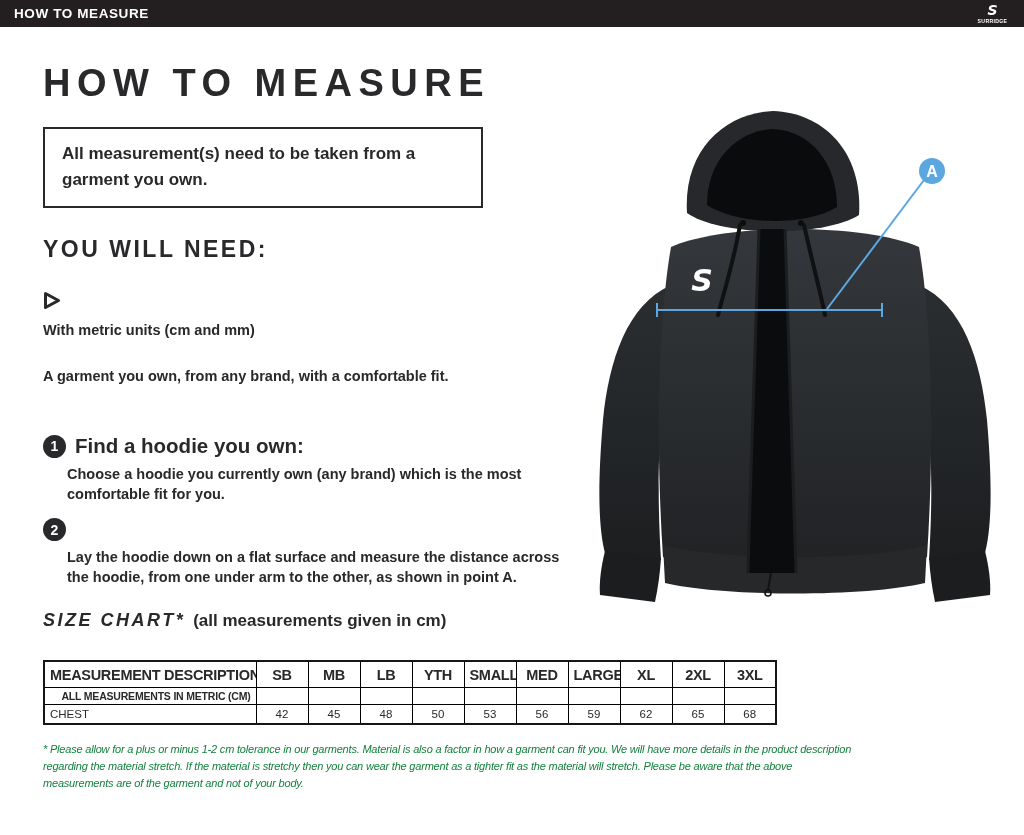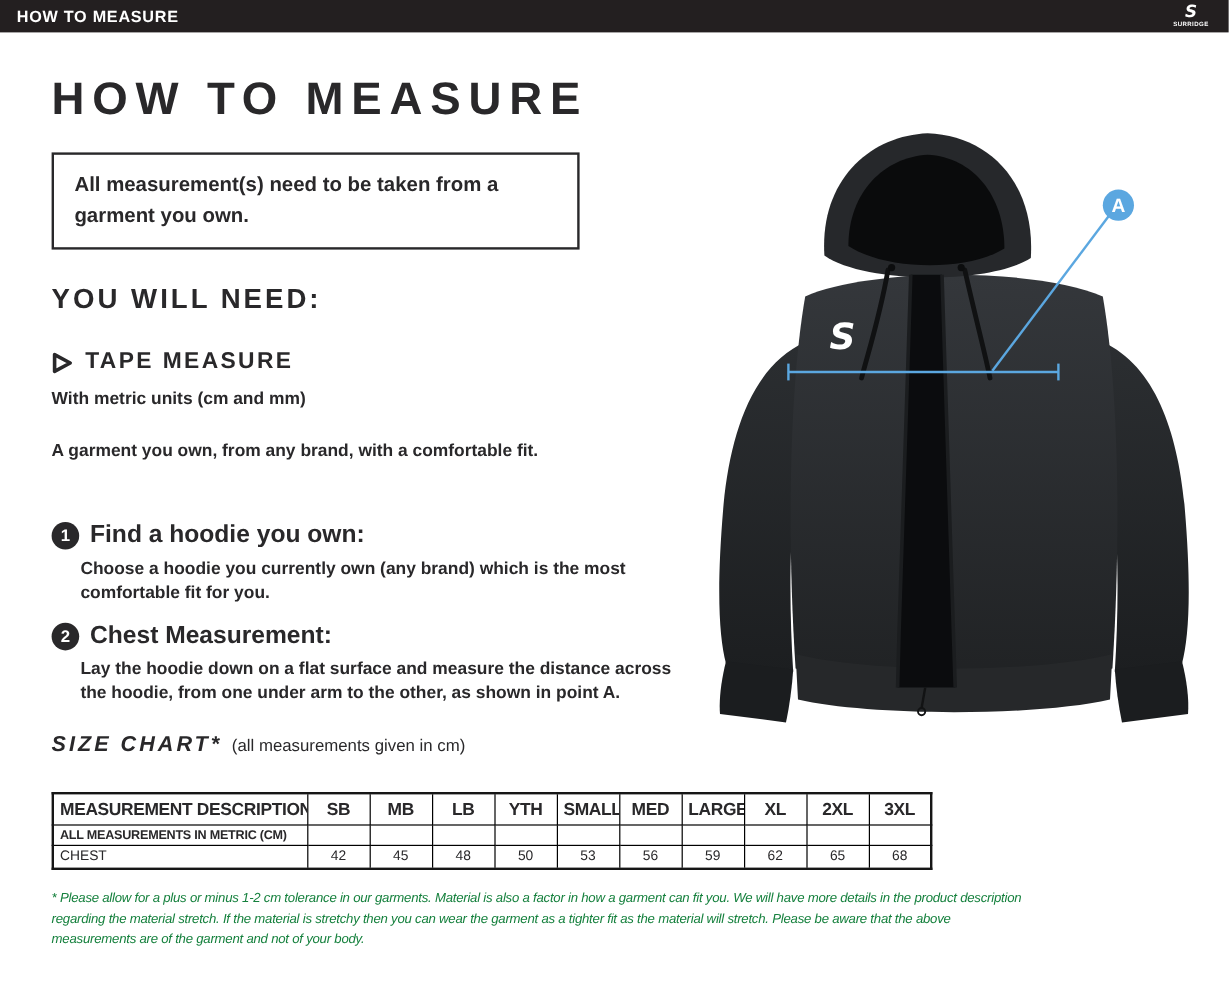--- a/index.html
+++ b/index.html
@@ -43,31 +43,31 @@
     width:23px;height:23px;border-radius:50%;background:#29282a;color:#fff;
     display:flex;align-items:center;justify-content:center;
     font-size:14px;font-weight:bold;flex:0 0 auto;
   }
   .step-title{font-size:20.5px;font-weight:bold;white-space:nowrap;}
   .step-desc{font-size:14.5px;font-weight:bold;line-height:1.38;margin-top:6px;margin-left:24px;}
   .sc-heading{
     position:absolute;left:43px;top:610px;display:flex;align-items:baseline;gap:8px;white-space:nowrap;
   }
   .sc-heading .big{font-size:18px;font-weight:bold;letter-spacing:2.5px;font-style:italic;}
-  .sc-heading .small{font-size:14px;font-weight:normal;}
+  .sc-heading .small{font-size:17px;font-weight:bold;}
   
   .size-table{
     position:absolute;left:43px;top:660px;width:732px;
     border-collapse:collapse;table-layout:fixed;
     border:2px solid #161616;
   }
   .size-table td,.size-table th{border:1px solid #000000;padding:0 5px;overflow:hidden;white-space:nowrap;}
   .size-table thead th{height:25px;font-size:14.5px;font-weight:bold;letter-spacing:-.3px;text-align:center;}
   .size-table thead th:first-child{text-align:left;}
-  .size-table .metric-row td{height:16px;font-size:10.5px;font-weight:bold;text-align:left;letter-spacing:-.2px;}
+  .size-table .metric-row td{height:16px;font-size:10.5px;font-weight:bold;text-align:right;letter-spacing:-.2px;}
   .size-table .chest-row td{height:18px;font-size:11.5px;text-align:center;}
   .size-table .chest-row td:first-child{text-align:left;}
   .footnote{
     position:absolute;left:43px;top:741px;width:812px;
     font-size:11px;line-height:1.55;letter-spacing:-.2px;color:#15803d;font-style:italic;
   }
   
   .figure{position:absolute;left:575px;top:105px;width:440px;height:515px;}
 </style>
 </head>
@@ -85,41 +85,39 @@
 
 <div class="notice">All measurement(s) need to be taken from a garment you own.</div>
 
 <div class="ywn-heading">YOU WILL NEED:</div>
 
 <div class="need-item" style="top:291px;">
   <div class="row">
     <svg class="tri-icon" viewBox="0 0 18 19">
       <polygon points="2.5,2.5 15.5,9.5 2.5,16.5" fill="#ffffff" stroke="#29282a" stroke-width="3" stroke-linejoin="round"></polygon>
     </svg>
-    <span class="need-title">TAPE MEASURE</span>
   </div>
   <div class="need-desc">With metric units (cm and mm)</div>
 </div>
 
 <div class="need-item" style="top:356px;">
   <div class="need-desc">A garment you own, from any brand, with a comfortable fit.</div>
 </div>
 
 <div class="step" style="top:434px;">
   <div class="row">
     <span class="step-badge">1</span>
     <span class="step-title">Find a hoodie you own:</span>
   </div>
   <div class="step-desc">Choose a hoodie you currently own (any brand) which is the most comfortable fit for you.</div>
 </div>
 
 <div class="step" style="top:518px;">
   <div class="row">
     <span class="step-badge">2</span>
-    <span class="step-title">Chest Measurement:</span>
   </div>
   <div class="step-desc">Lay the hoodie down on a flat surface and measure the distance across the hoodie, from one under arm to the other, as shown in point A.</div>
 </div>
 
 <div class="sc-heading">
   <span class="big">SIZE CHART*</span>
   <span class="small">(all measurements given in cm)</span>
 </div>
 
 <table class="size-table">

